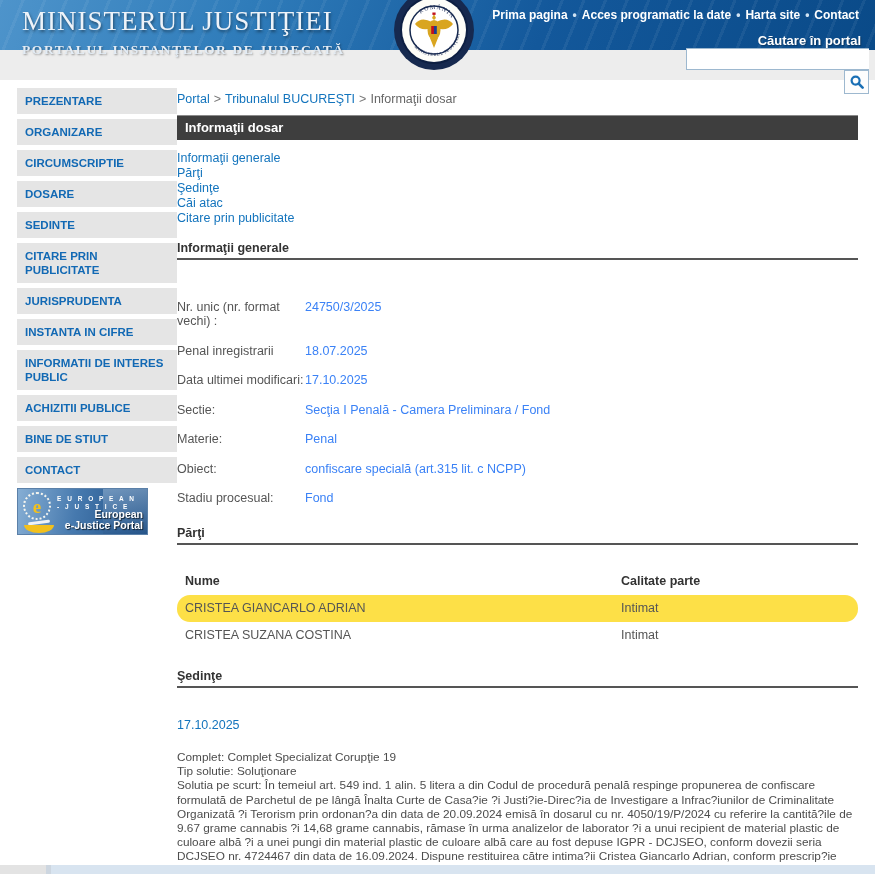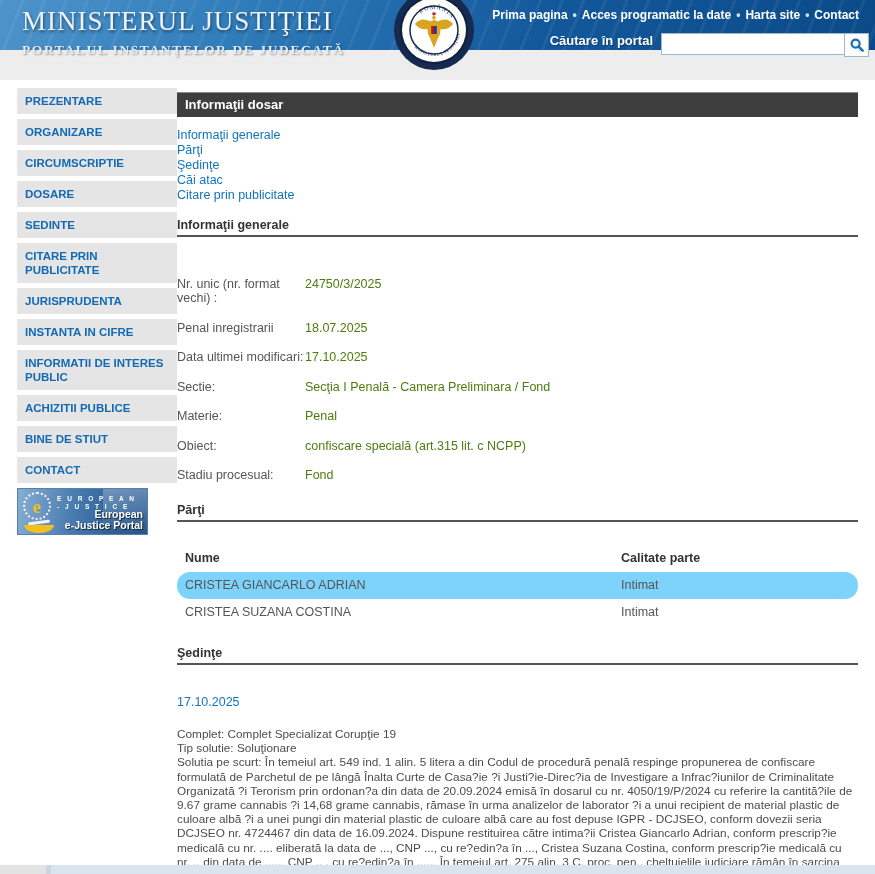--- a/index.html
+++ b/index.html
@@ -13,21 +13,21 @@
     background:repeating-linear-gradient(112deg, rgba(255,255,255,0.06) 0 3px, rgba(255,255,255,0) 3px 20px); }
   .brand { position:absolute; left:22px; top:6px; color:#f4f8fc; }
   .brand-title { font-family:"Liberation Serif", serif; font-size:27px; letter-spacing:1px;
     text-shadow:1px 2px 3px rgba(0,0,0,0.45); color:#eef3f9; }
   .brand-sub { font-family:"Liberation Serif", serif; font-size:13.5px; font-weight:bold;
     letter-spacing:1.6px; margin-top:5px; color:#e3ecf5; text-shadow:1px 1px 2px rgba(0,0,0,0.4); }
   .logo { position:absolute; left:393px; top:-12px; width:82px; height:84px; }
   .top-links { position:absolute; right:16px; top:8px; font-size:12px; font-weight:bold; color:#ffffff; white-space:nowrap; }
   .top-links a { color:#ffffff; text-decoration:none; cursor:pointer; }
   .top-links .sep { color:#cfe2f2; margin:0 5px; }
-  .search-row { position:absolute; right:6px; top:33px; display:flex; align-items:flex-start; }
+  .search-row { position:absolute; right:6px; top:33px; display:flex; align-items:flex-end;flex-direction:column; }
   .search-label { color:#ffffff; font-weight:bold; font-size:13px; margin-right:8px; text-shadow:1px 1px 1px rgba(0,0,0,0.3); }
   .search-input { width:183px; height:22px; border:1px solid #9db8cf; border-right:none; background:#ffffff; padding:0 4px; font-size:12px; }
   .search-btn { width:25px; height:24px; background:#fdfdfd; border:1px solid #9db8cf; cursor:pointer;
     display:flex; align-items:center; justify-content:center; }
 
   
   .substrip { height:30px; background:#ededed; }
 
   
   .main { display:flex; padding:0 17px; }
@@ -64,27 +64,27 @@
   .section-heading { font-weight:bold; font-size:12.5px; color:#333333;
     border-bottom:2px solid #555555; padding-bottom:3px; }
   .sh-info { margin-top:15px; }
   .sh-parti { margin-top:21px; }
   .sh-sedinte { margin-top:20px; }
 
   
   .info-rows { margin-top:40px; font-size:12.5px; }
   .info-row { display:flex; margin-bottom:15.5px; }
   .info-label { flex:0 0 128px; color:#555555; }
-  .info-value { color:#4d7c0f; }
+  .info-value { color:#3b82f6; }
 
   
   .pt-table { margin-top:23px; font-size:12.5px; }
   .pt-row { display:flex; padding:6px 0 7px;align-items:center; }
   .pt-head { font-weight:bold; color:#333333; }
-  .pt-zebra { background:#7dd3fc;border-radius:13px; }
+  .pt-zebra { background:#fde047;border-radius:13px; }
   .pt-c1 { flex:0 0 444px; padding-left:8px; color:#555555; }
   .pt-head .pt-c1, .pt-head .pt-c2 { color:#333333; }
   .pt-c2 { flex:1; color:#555555; }
 
   
   .sed-date { display:inline-block; margin-top:30px; color:#1374bd; font-size:12.5px; text-decoration:none; cursor:pointer; }
   .sed-block { margin-top:17px; font-size:11.8px; line-height:14.2px; color:#4c4c4c; }
 
   
   .footer { position:absolute; left:0; bottom:0; width:875px; height:9px; display:flex; }
@@ -178,20 +178,23 @@
       <div class="ej-scale"></div>
       <div class="ej-caption">
         <div>European</div>
         <div>e-Justice Portal</div>
       </div>
     </div>
   </div>
 
   <div class="content">
 
+    <div class="breadcrumb">
+      <a>Portal</a><span class="sep">&gt;</span><a>Tribunalul BUCUREŞTI</a><span class="sep">&gt;</span><span>Informaţii dosar</span>
+    </div>
 
     <div class="titlebar">Informaţii dosar</div>
 
     <div class="navlinks">
       <a>Informaţii generale</a>
       <a>Părţi</a>
       <a>Şedinţe</a>
       <a>Căi atac</a>
       <a>Citare prin publicitate</a>
     </div>

